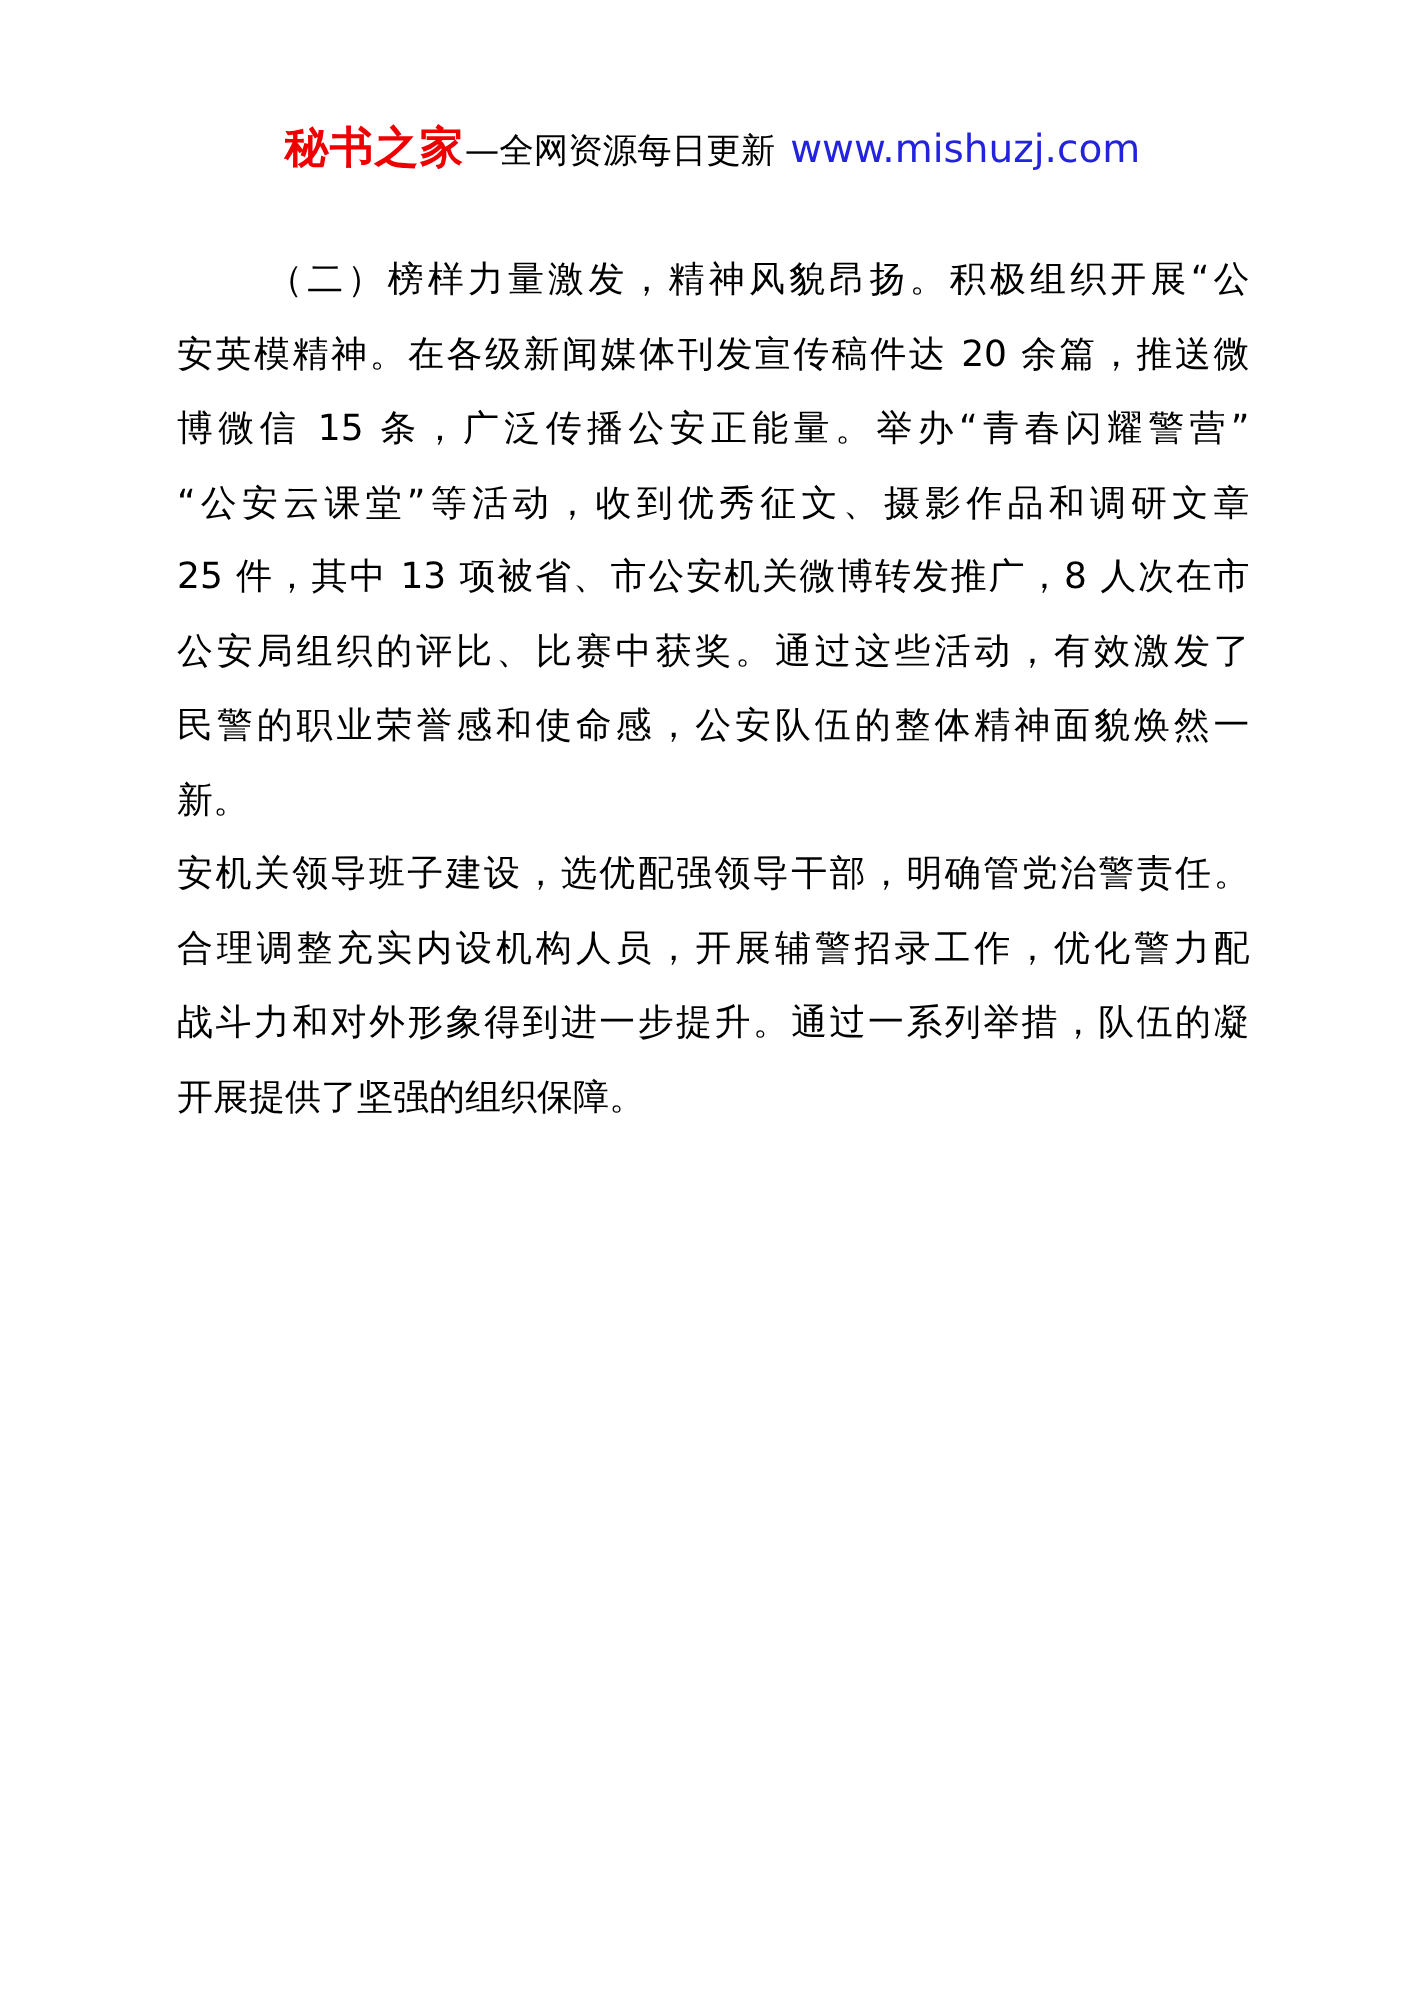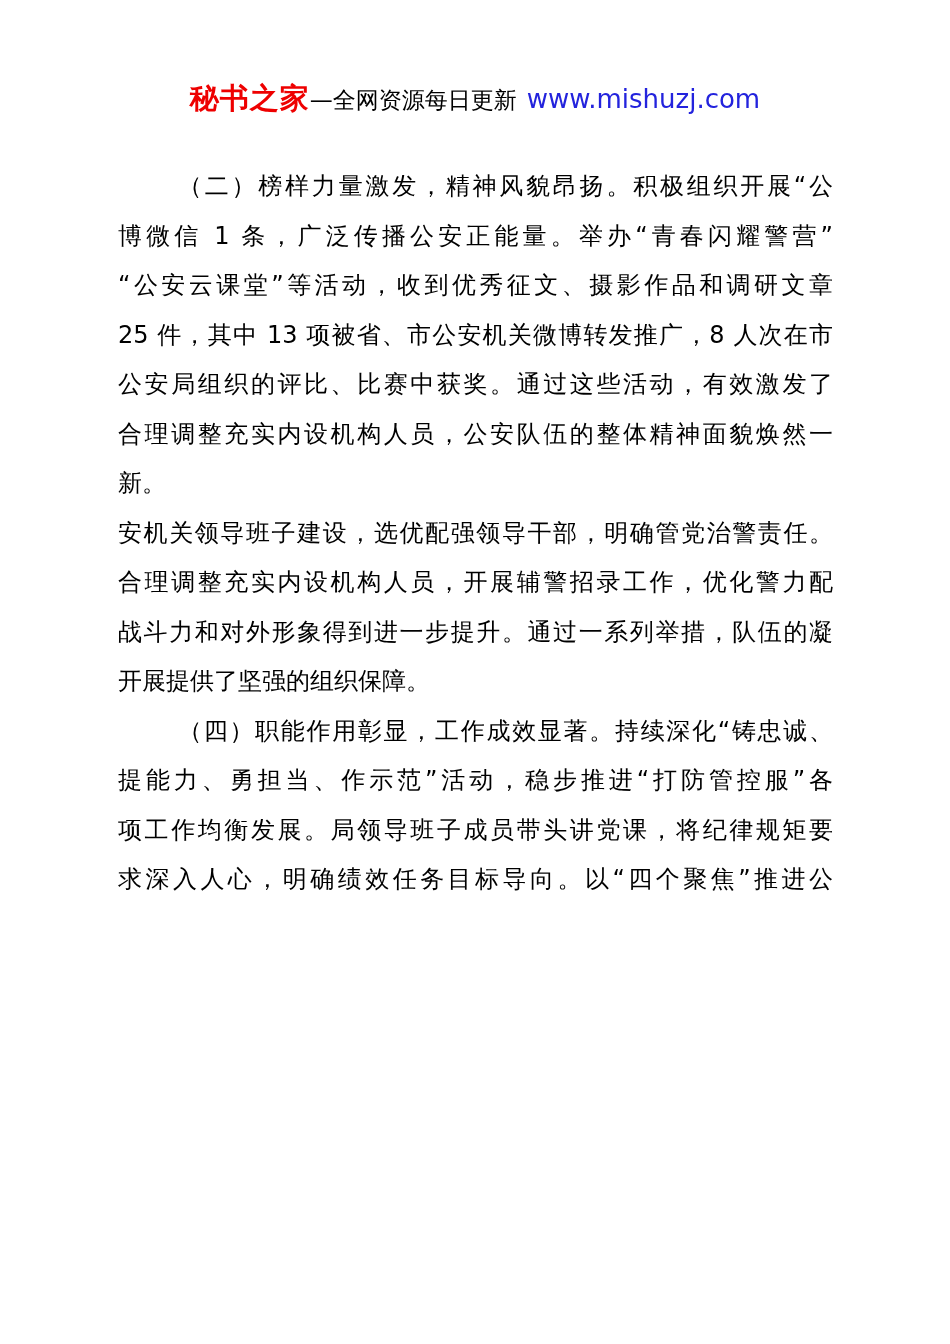--- a/index.html
+++ b/index.html
@@ -76,34 +76,29 @@
 
 <div class="page">
 
   <div class="site-header">
     <span class="brand" style="color: rgb(238, 0, 0);">秘书之家</span><span class="tagline" style="color: rgb(0, 0, 0);">—全网资源每日更新</span><span class="site-url" style="color: rgb(35, 35, 221);">www.mishuzj.com</span>
   </div>
 
   <div class="content" id="content">
       <div class="paragraph">
         <div class="line first">（二）榜样力量激发，精神风貌昂扬。积极组织开展“公</div>
-        <div class="line">博微信 1 条，广泛传播公安正能量。举办“青春闪耀警营”</div>
+        <div class="line">安英模精神。在各级新闻媒体刊发宣传稿件达 20 余篇，推送微</div>
+        <div class="line">博微信 15 条，广泛传播公安正能量。举办“青春闪耀警营”</div>
         <div class="line">“公安云课堂”等活动，收到优秀征文、摄影作品和调研文章</div>
         <div class="line">25 件，其中 13 项被省、市公安机关微博转发推广，8 人次在市</div>
         <div class="line">公安局组织的评比、比赛中获奖。通过这些活动，有效激发了</div>
-        <div class="line">合理调整充实内设机构人员，公安队伍的整体精神面貌焕然一</div>
+        <div class="line">民警的职业荣誉感和使命感，公安队伍的整体精神面貌焕然一</div>
         <div class="line end">新。</div>
       </div>
       <div class="paragraph">
         <div class="line">安机关领导班子建设，选优配强领导干部，明确管党治警责任。</div>
         <div class="line">合理调整充实内设机构人员，开展辅警招录工作，优化警力配</div>
         <div class="line">战斗力和对外形象得到进一步提升。通过一系列举措，队伍的凝</div>
         <div class="line end">开展提供了坚强的组织保障。</div>
       </div>
-      <div class="paragraph">
-        <div class="line first">（四）职能作用彰显，工作成效显著。持续深化“铸忠诚、</div>
-        <div class="line">提能力、勇担当、作示范”活动，稳步推进“打防管控服”各</div>
-        <div class="line">项工作均衡发展。局领导班子成员带头讲党课，将纪律规矩要</div>
-        <div class="line">求深入人心，明确绩效任务目标导向。以“四个聚焦”推进公</div>
-      </div>
     </div>
 
 </div>
 
 </body></html>

